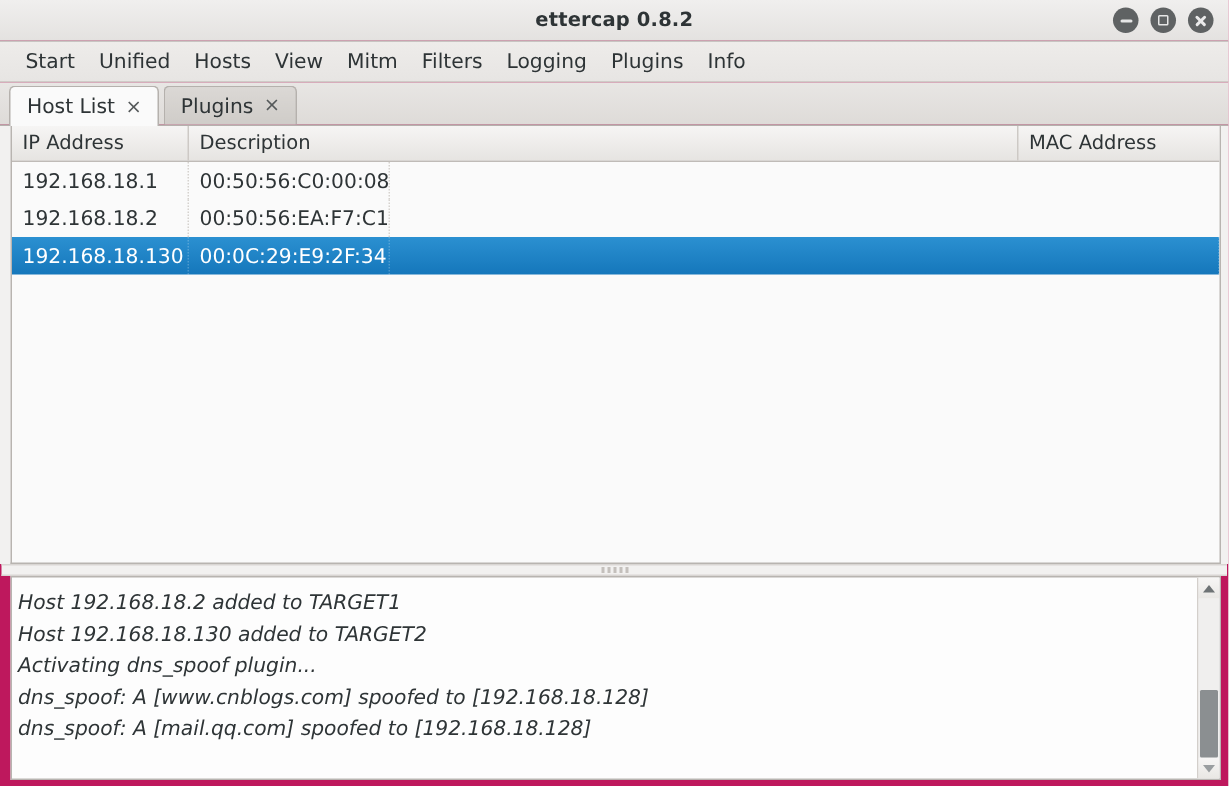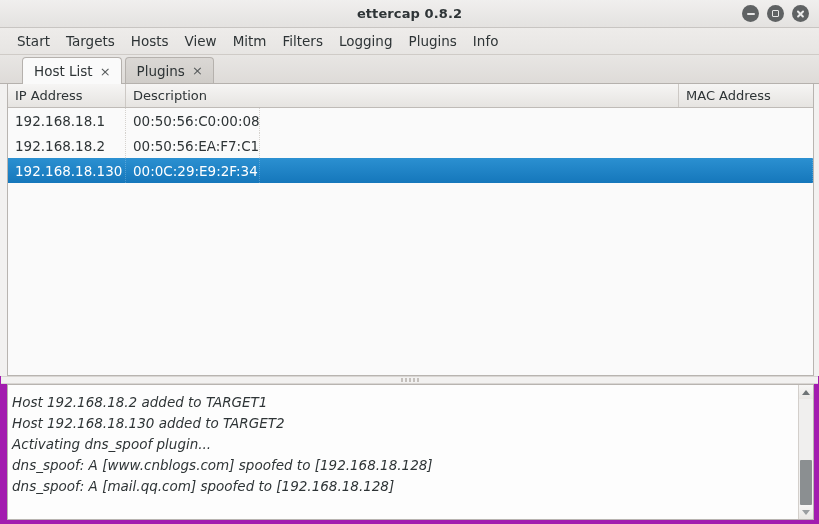--- a/index.html
+++ b/index.html
@@ -6,21 +6,21 @@
   html, body {
     width: 819px; height: 524px;
     font-family: "DejaVu Sans", "Liberation Sans", sans-serif;
     background: #f2f1f0;
     overflow: hidden;
   }
   #app {
     width: 819px; height: 524px;
     position: relative;
     display: flex; flex-direction: column;
-    background: #a21caf;
+    background: #be185d;
   }
 
   
   .titlebar {
     height: 28px; flex: 0 0 28px;
     background: linear-gradient(to bottom, #f0efee 0%, #e4e2e0 100%);
     border-bottom: 1px solid #c8c5c2;
     display: flex; align-items: center;
     position: relative;
   }
@@ -65,21 +65,21 @@
   .menu-item {
     font-size: 13.5px; color: #2e3436;
     padding: 3px 8px; cursor: default; white-space: nowrap;
   }
 
   
   .tabstrip {
     height: 29px; flex: 0 0 29px;
     background: linear-gradient(to bottom, #e8e6e4 0%, #dedbd8 100%);
     display: flex; align-items: flex-end;
-    padding-left: 22px;
+    padding-left: 6px;
     position: relative;
     border-bottom: 1px solid #b5b1ad;
   }
   .tab {
     height: 26px;
     display: flex; align-items: center; gap: 7px;
     padding: 0 10px 0 11px;
     font-size: 13.5px; color: #2e3436;
     border: 1px solid #b5b1ad;
     border-bottom: none;
@@ -260,21 +260,21 @@
       </div>
       <div class="wbtn wbtn-close">
         <span class="g1"></span>
         <span class="g2"></span>
       </div>
     </div>
   </div>
 
   <div class="menubar">
     <div class="menu-item">Start</div>
-    <div class="menu-item">Targets</div>
+    <div class="menu-item">Unified</div>
     <div class="menu-item">Hosts</div>
     <div class="menu-item">View</div>
     <div class="menu-item">Mitm</div>
     <div class="menu-item">Filters</div>
     <div class="menu-item">Logging</div>
     <div class="menu-item">Plugins</div>
     <div class="menu-item">Info</div>
   </div>
 
   <div class="tabstrip">

